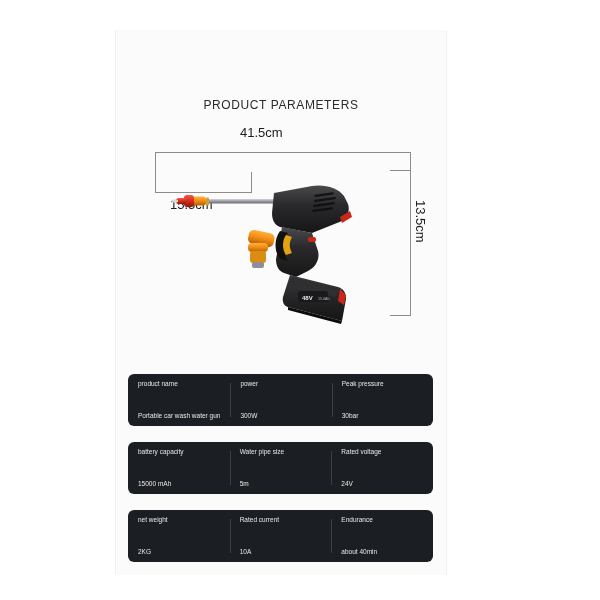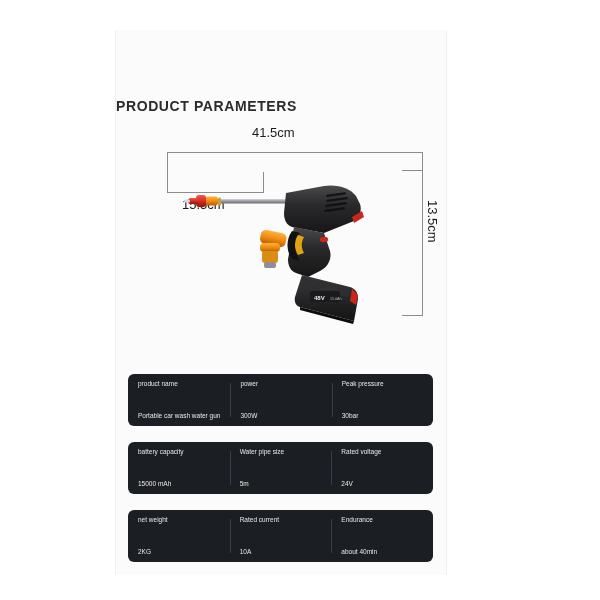--- a/index.html
+++ b/index.html
@@ -39,31 +39,30 @@
     font-size: 9px;
     letter-spacing: 1px;
     color: #d8342a;
     font-weight: bold;
   }
   .hdr-title {
     position: absolute;
     top: 68px;
     left: 0;
     width: 100%;
-    text-align: left;
-    font-size: 14px;
+    text-align: center;
+    font-size: 12px;
     letter-spacing: 0.6px;
     color: #2b2b2b;
-    font-weight: bold;
   }
 
   
   .draw {
     position: absolute;
-    left: 28px;
+    left: 16px;
     top: 95px;
     width: 290px;
     height: 220px;
   }
 
   
   .dim-top-label {
     position: absolute;
     left: 108px;
     top: 0px;

